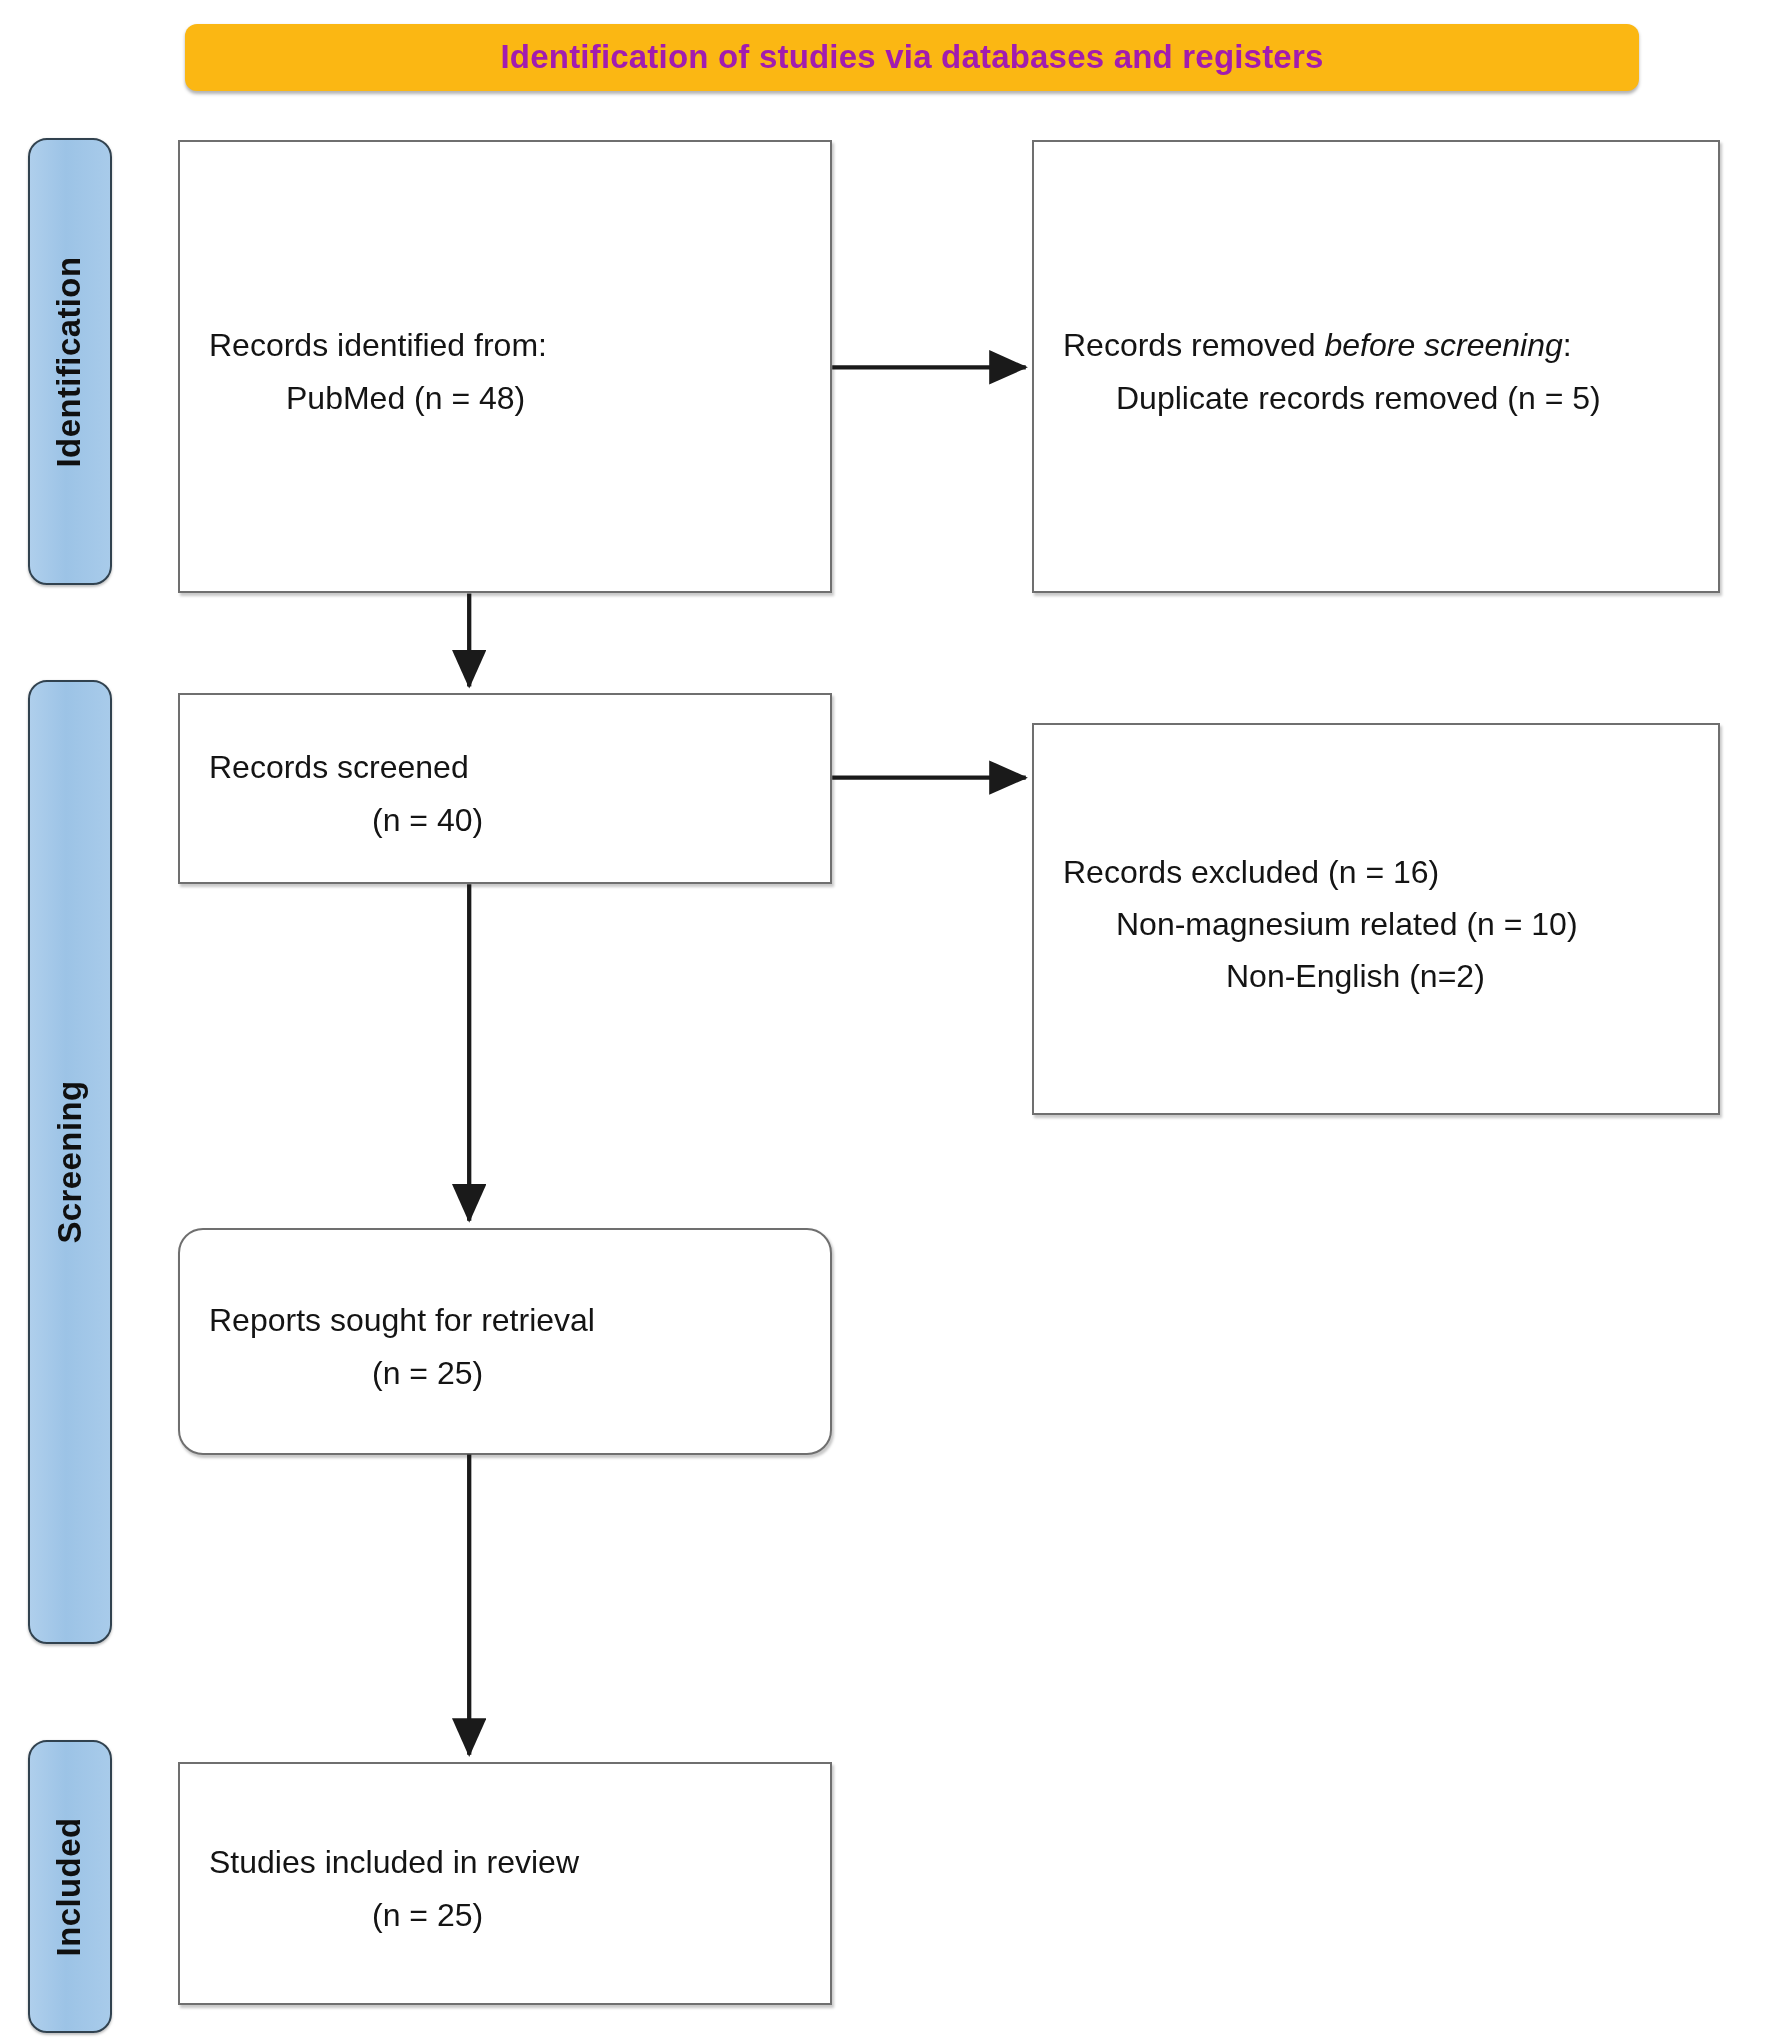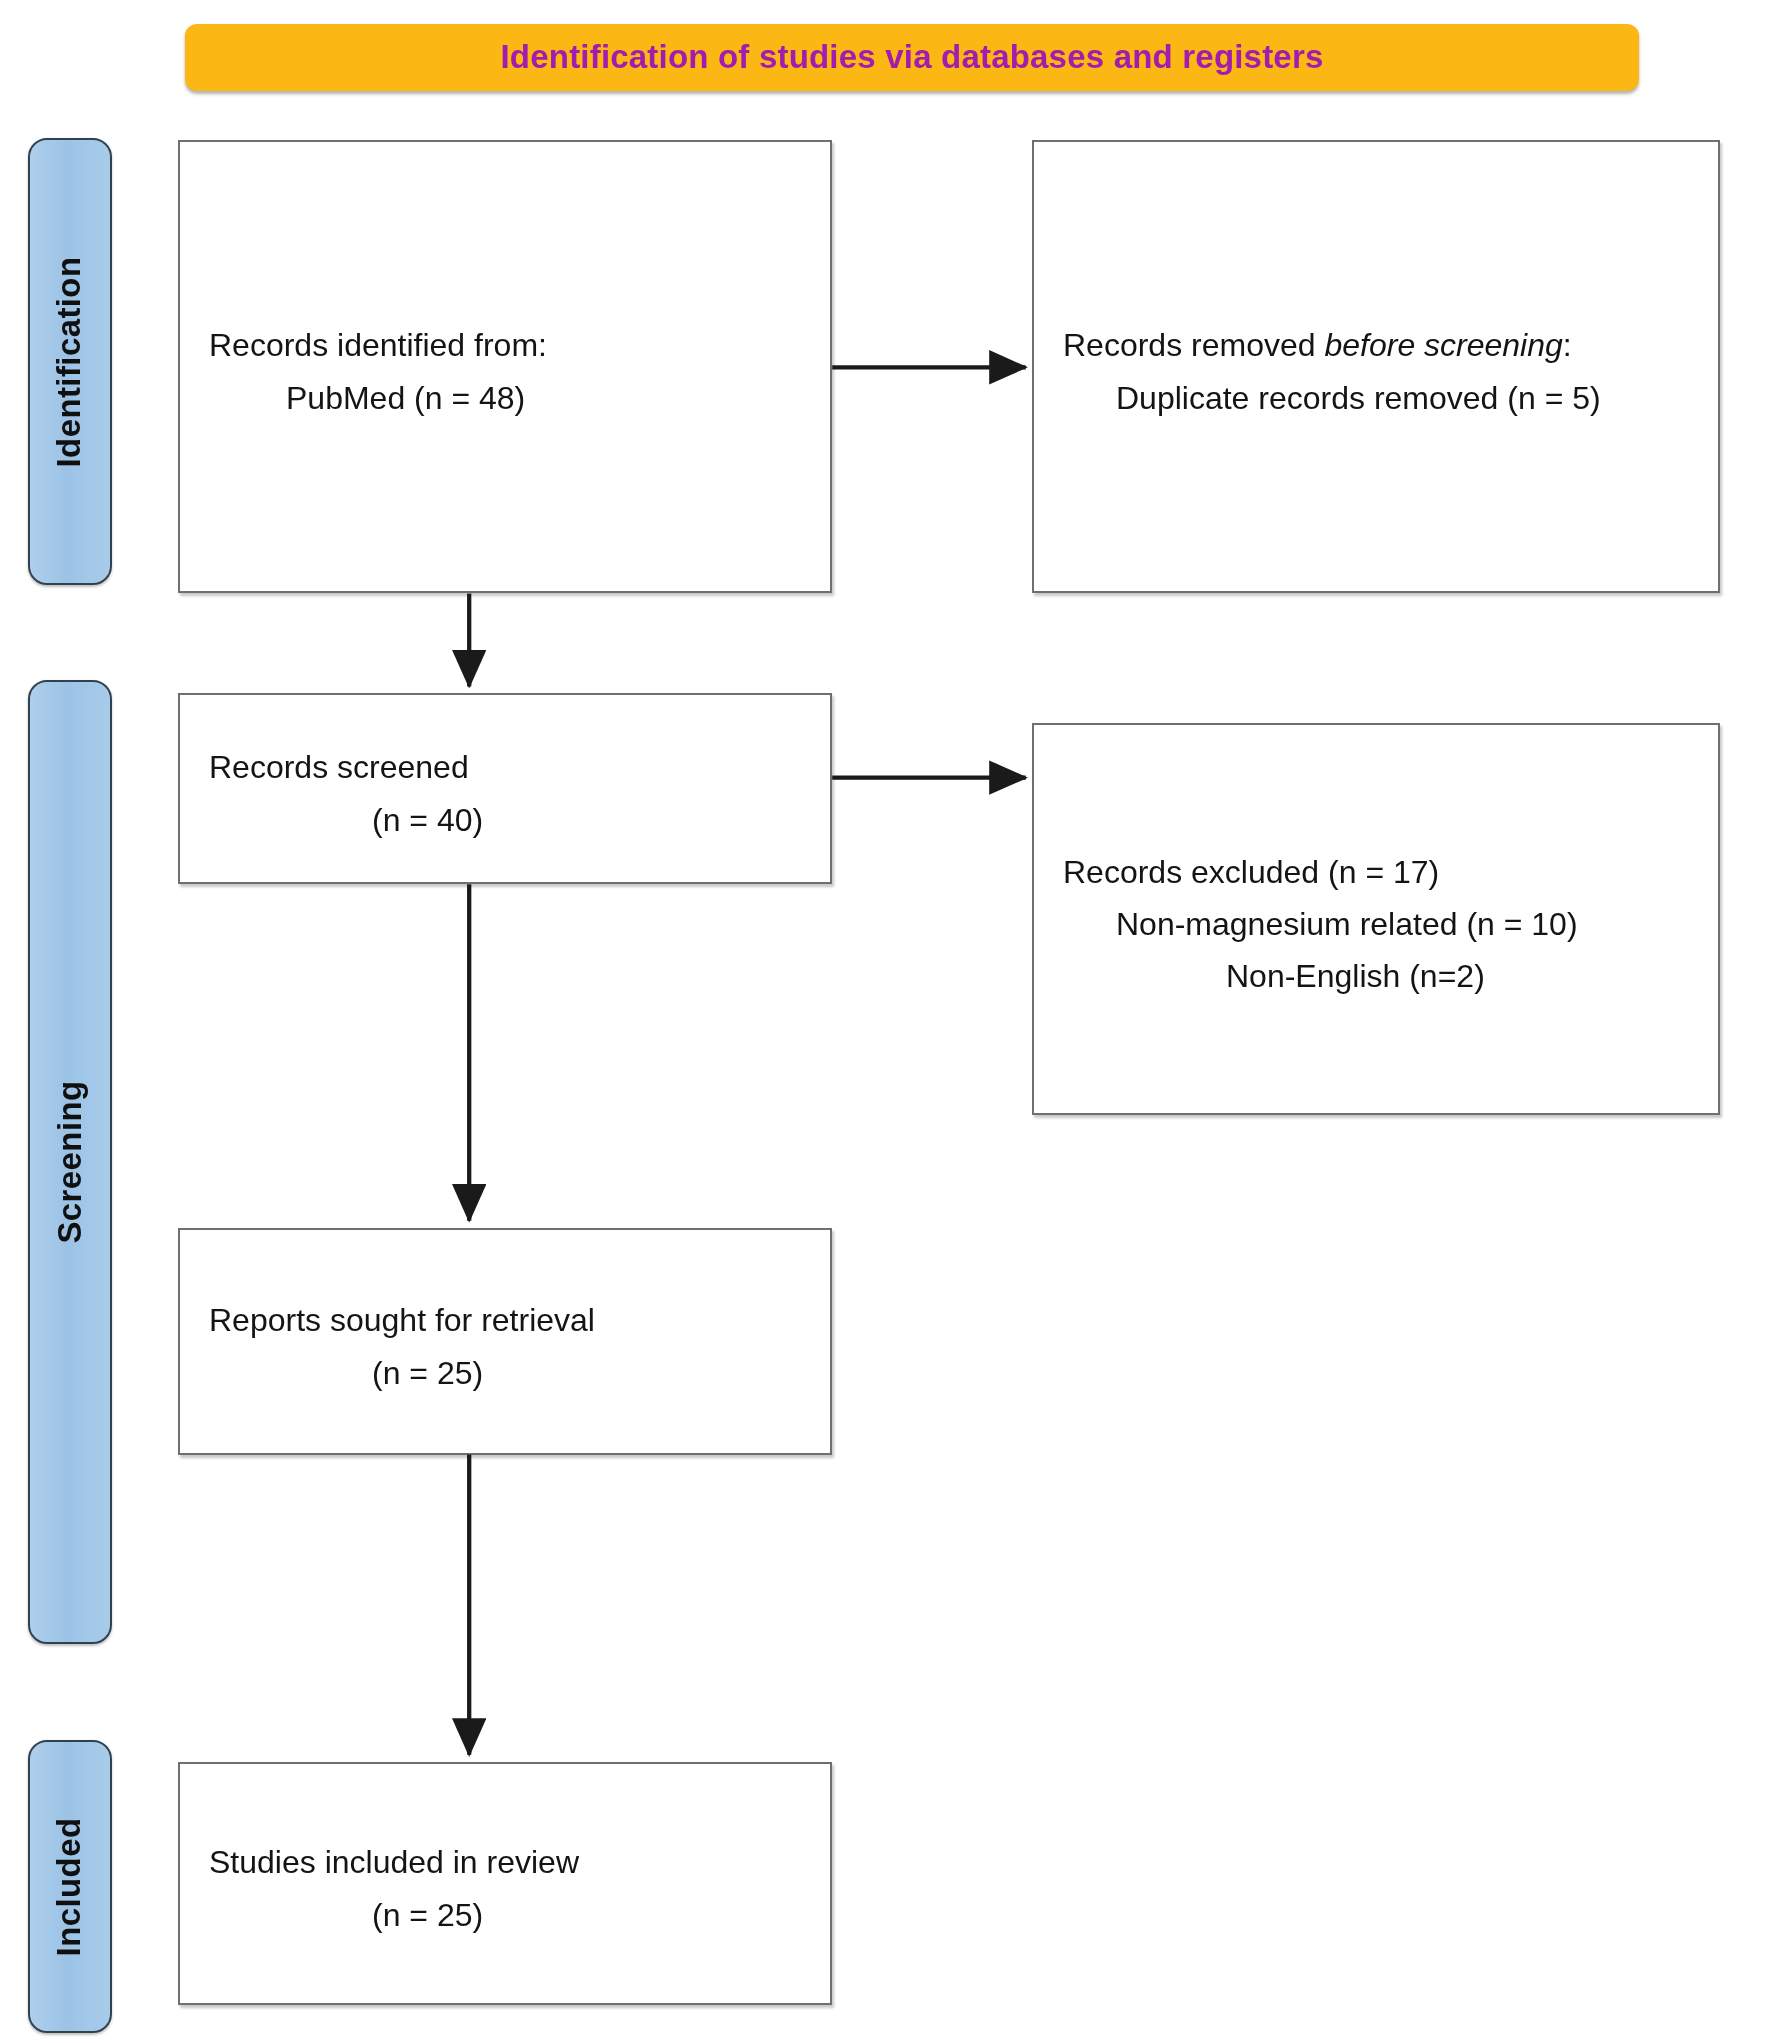--- a/index.html
+++ b/index.html
@@ -92,21 +92,21 @@
   .line.indent-1 { padding-left: 53px; }
   .line.indent-2 { padding-left: 77px; }
   .line.indent-3 { padding-left: 163px; }
   .line.indent-4 { padding-left: 129px; }
   .line em { font-style: italic; }
 
   #box-identified     { left: 178px;  top: 140px;  width: 654px;  height: 453px; }
   #box-removed        { left: 1032px; top: 140px;  width: 688px;  height: 453px; }
   #box-screened       { left: 178px;  top: 693px;  width: 654px;  height: 191px; }
   #box-excluded       { left: 1032px; top: 723px;  width: 688px;  height: 392px; }
-  #box-sought         { left: 178px;  top: 1228px; width: 654px;  height: 227px; }
+  #box-sought         { left: 178px;  top: 1228px; width: 654px;  height: 227px; border-radius: 25px; }
   #box-included       { left: 178px;  top: 1762px; width: 654px;  height: 243px; }
 
   
   #connectors {
     position: absolute;
     left: 0;
     top: 0;
     width: 1790px;
     height: 2043px;
     pointer-events: none;
@@ -147,21 +147,21 @@
 
   <div class="flow-box" id="box-screened">
     <div class="box-lines">
       <div class="line">Records screened</div>
       <div class="line indent-3">(n = 40)</div>
     </div>
   </div>
 
   <div class="flow-box" id="box-excluded">
     <div class="box-lines">
-      <div class="line">Records excluded (n = 17)</div>
+      <div class="line">Records excluded (n = 16)</div>
       <div class="line indent-1">Non-magnesium related (n = 10)</div>
       <div class="line indent-3">Non-English (n=2)</div>
     </div>
   </div>
 
   <div class="flow-box" id="box-sought">
     <div class="box-lines">
       <div class="line">Reports sought for retrieval</div>
       <div class="line indent-3">(n = 25)</div>
     </div>

